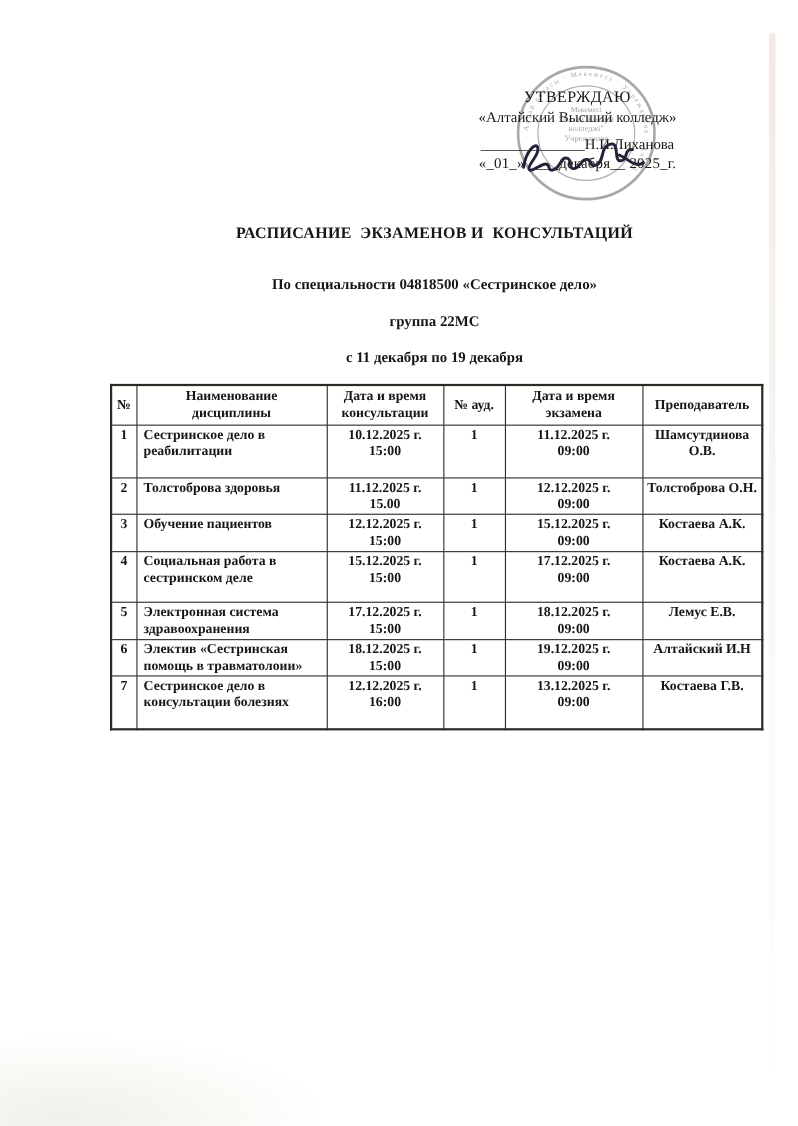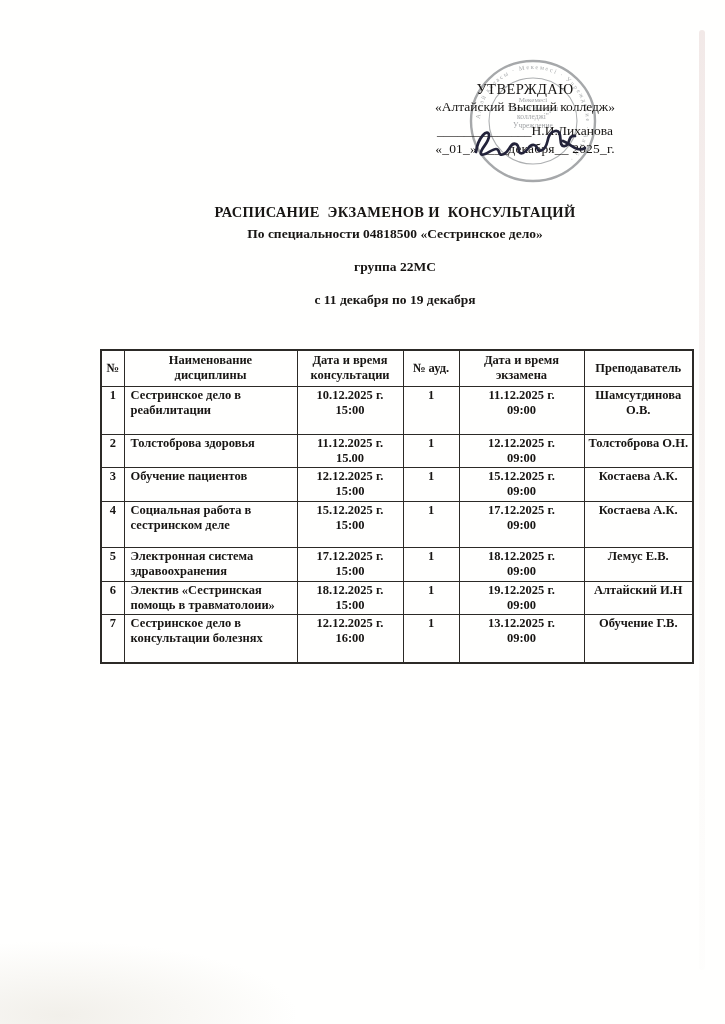--- a/index.html
+++ b/index.html
@@ -35,21 +35,21 @@
   .approval .a-date{margin-top:0;letter-spacing:.2px;}
 
   
   .stamp{position:absolute;left:466px;top:55px;width:136px;height:134px;z-index:1;opacity:.88;}
 
   
   .signature{position:absolute;left:468px;top:120px;width:122px;height:52px;z-index:4;}
 
   
   .titles{position:absolute;top:204px;left:65px;width:660px;text-align:center;font-weight:bold;z-index:2;}
-  .t1{font-size:14.5px;white-space:pre;letter-spacing:.3px;margin-bottom:5px;font-family:Liberation Serif, serif;}
+  .t1{font-size:14.5px;white-space:pre;letter-spacing:.3px;margin-bottom:30px;font-family:Liberation Serif, serif;}
   .t2{font-size:13.5px;margin-bottom:17px;}
 
   
   table.tb{
     position:absolute;left:100px;top:349px;width:592px;
     border-collapse:collapse;table-layout:fixed;
     font-weight:bold;font-size:12.5px;line-height:1.22;
     z-index:2;
   }
   .tb th,.tb td{
@@ -200,18 +200,18 @@
         <td>Алтайский И.Н</td>
       </tr>
       <tr>
         <td>7</td>
         <td class="disc">Сестринское дело в консультации болезнях</td>
         <td>12.12.2025 г.
 16:00</td>
         <td>1</td>
         <td>13.12.2025 г.
 09:00</td>
-        <td>Обучение Г.В.</td>
+        <td>Костаева Г.В.</td>
       </tr>
     </tbody>
   </table>
 
 </div>
 
 </body></html>

